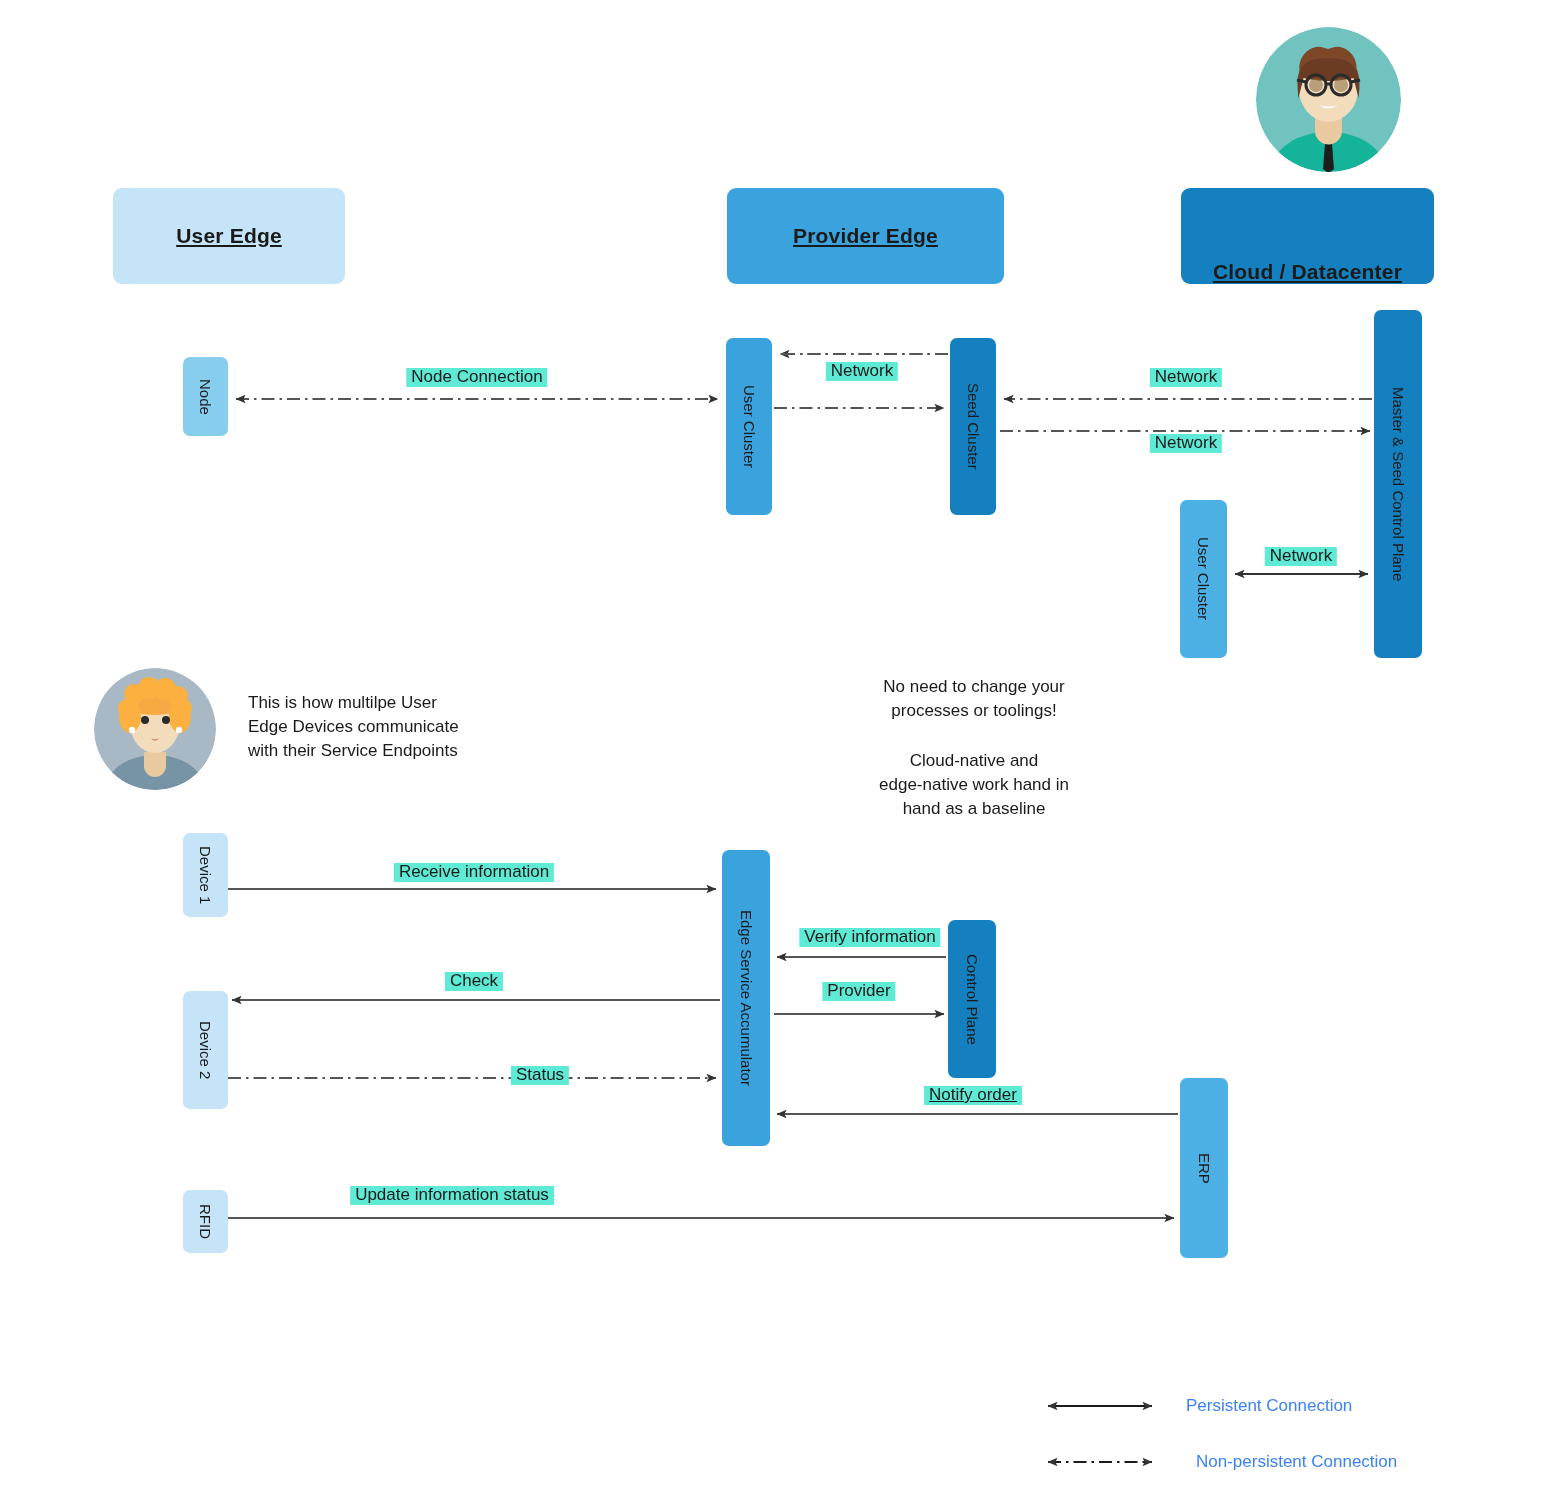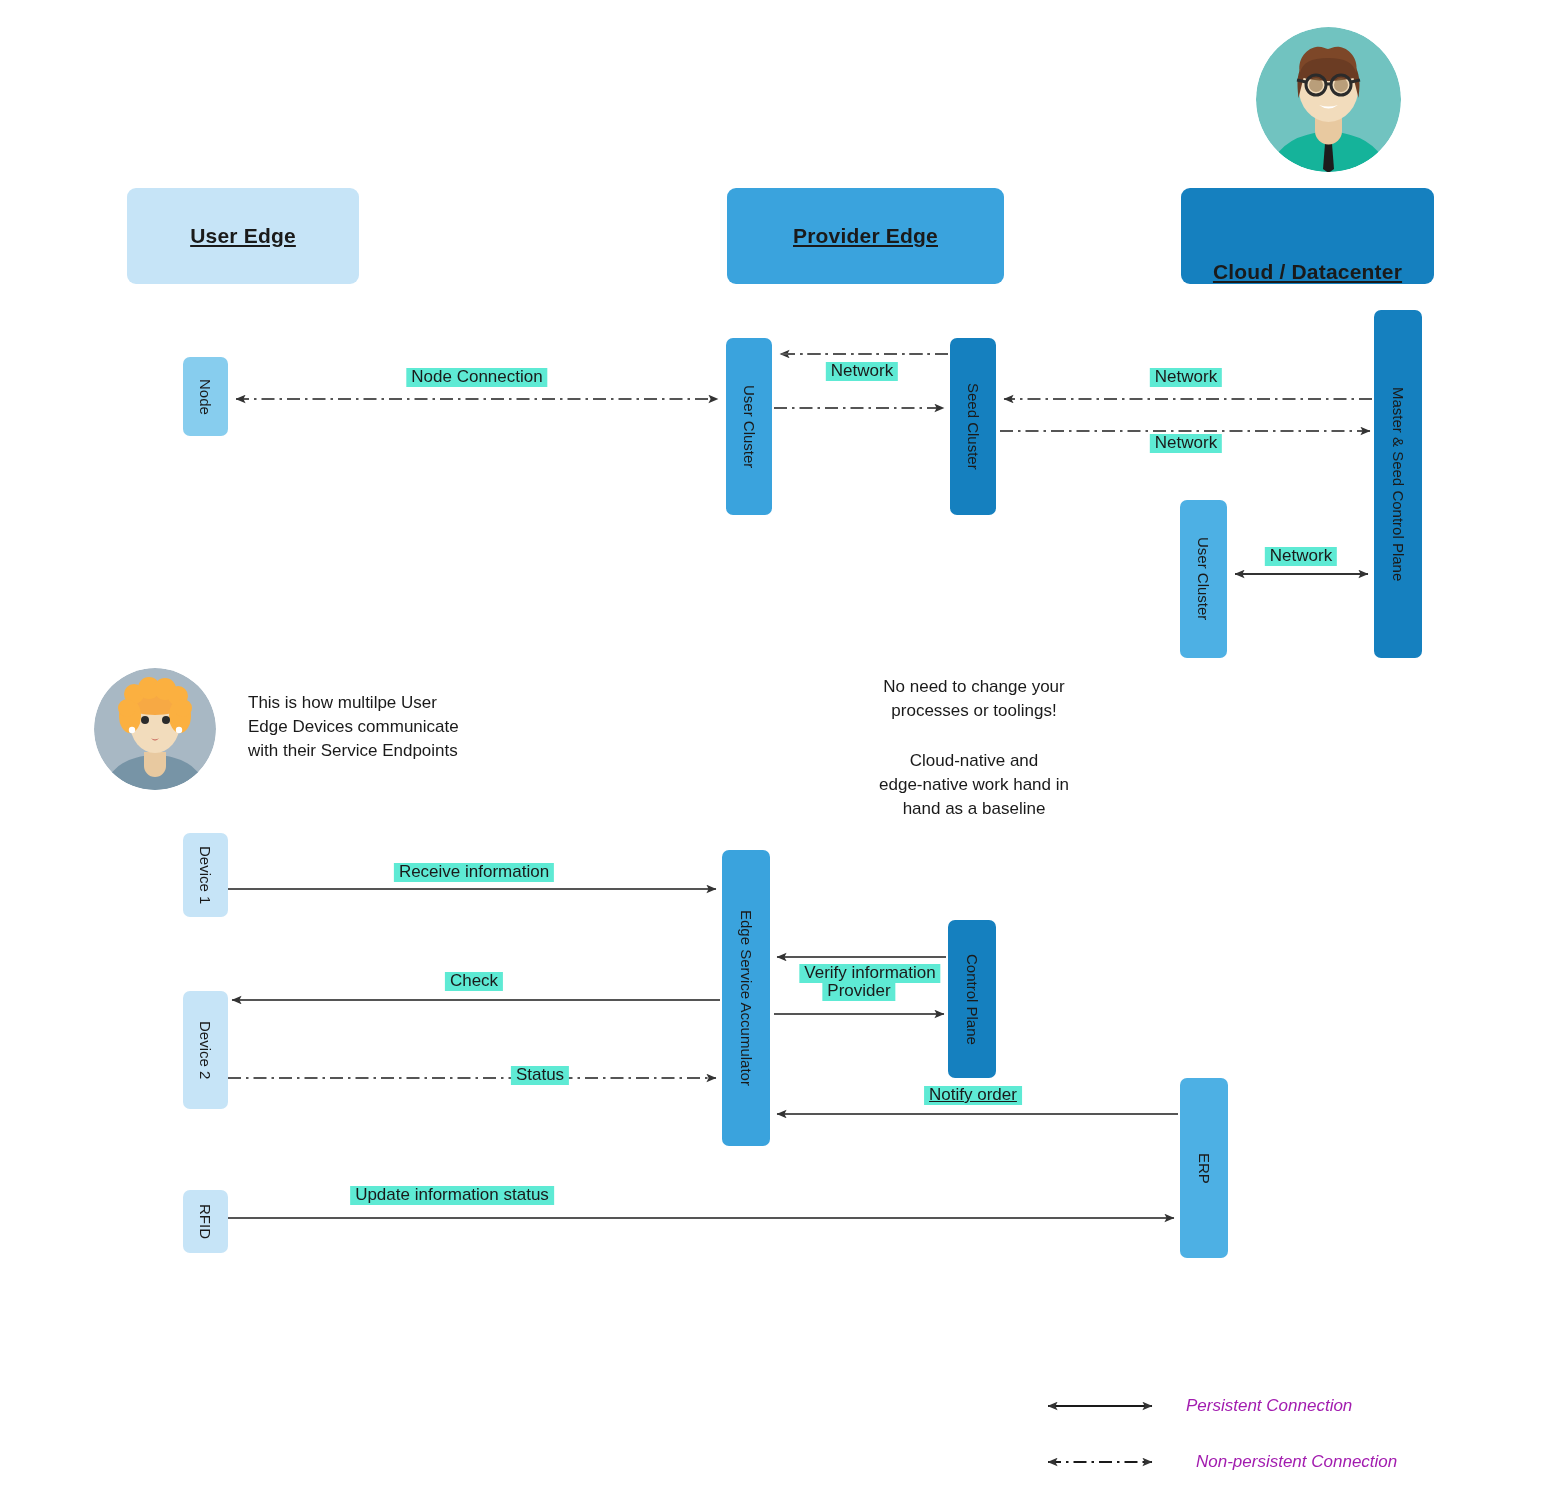--- a/index.html
+++ b/index.html
@@ -83,23 +83,22 @@
   .note.centered { text-align: center; }
   
   .avatar {
     position: absolute;
     border-radius: 50%;
     overflow: hidden;
   }
   .legend-label {
     position: absolute;
     font-size: 17px;
-    color: #a21caf;
+    color: #3b82f6;
     white-space: nowrap;
-    font-style: italic;
   }
 </style>
 </head>
 <body>
 
 <div id="canvas">
 
   <div class="avatar" style="left:1256px; top:27px; width:145px; height:145px;">
     <svg viewBox="0 0 145 145" width="145" height="145">
       <circle cx="72.5" cy="72.5" r="72.5" fill="#71c3c0"></circle>
@@ -137,21 +136,21 @@
       <circle cx="33" cy="40" r="9" fill="#fbb040"></circle>
       <circle cx="89" cy="40" r="9" fill="#fbb040"></circle>
       <circle cx="51" cy="52" r="4" fill="#2b2b2b"></circle>
       <circle cx="72" cy="52" r="4" fill="#2b2b2b"></circle>
       <circle cx="38" cy="62" r="3.2" fill="#ffffff"></circle>
       <circle cx="85" cy="62" r="3.2" fill="#ffffff"></circle>
       <path d="M57 70 q4 3 8 0 q-4 5-8 0z" fill="#c0524a"></path>
     </svg>
   </div>
 
-  <div class="lane-header" style="left:127px; top:188px; width:232px; height:96px; background:#c6e4f7;">
+  <div class="lane-header" style="left:113px; top:188px; width:232px; height:96px; background:#c6e4f7;">
     <span>User Edge</span>
   </div>
   <div class="lane-header" style="left:727px; top:188px; width:277px; height:96px; background:#3aa3dd;justify-content:center;">
     <span>Provider Edge</span>
   </div>
   <div class="lane-header" style="left:1181px; top:188px; width:253px; height:96px; background:#1580bf;align-items:flex-end;">
     <span>Cloud / Datacenter</span>
   </div>
 
   <div class="node-box" style="left:183px; top:357px; width:45px; height:79px; background:#87cdee;">
@@ -245,21 +244,21 @@
   <div class="edge-label" style="left:862px; top:362px;">Network</div>
 
   <div class="edge-label" style="left:1186px; top:368px;">Network</div>
 
   <div class="edge-label" style="left:1186px; top:434px;">Network</div>
 
   <div class="edge-label" style="left:1301px; top:547px;">Network</div>
 
   <div class="edge-label" style="left:474px; top:863px;">Receive information</div>
 
-  <div class="edge-label" style="left:870px; top:928px;margin-top:36px;">Verify information</div>
+  <div class="edge-label" style="left:870px; top:928px;">Verify information</div>
 
   <div class="edge-label" style="left:474px; top:972px;">Check</div>
 
   <div class="edge-label" style="left:859px; top:982px;">Provider</div>
 
   <div class="edge-label" style="left:540px; top:1066px;">Status</div>
 
   <div class="edge-label" style="left:973px; top:1086px;text-decoration:underline;">Notify order</div>
 
   <div class="edge-label" style="left:452px; top:1186px;">Update information status</div>

